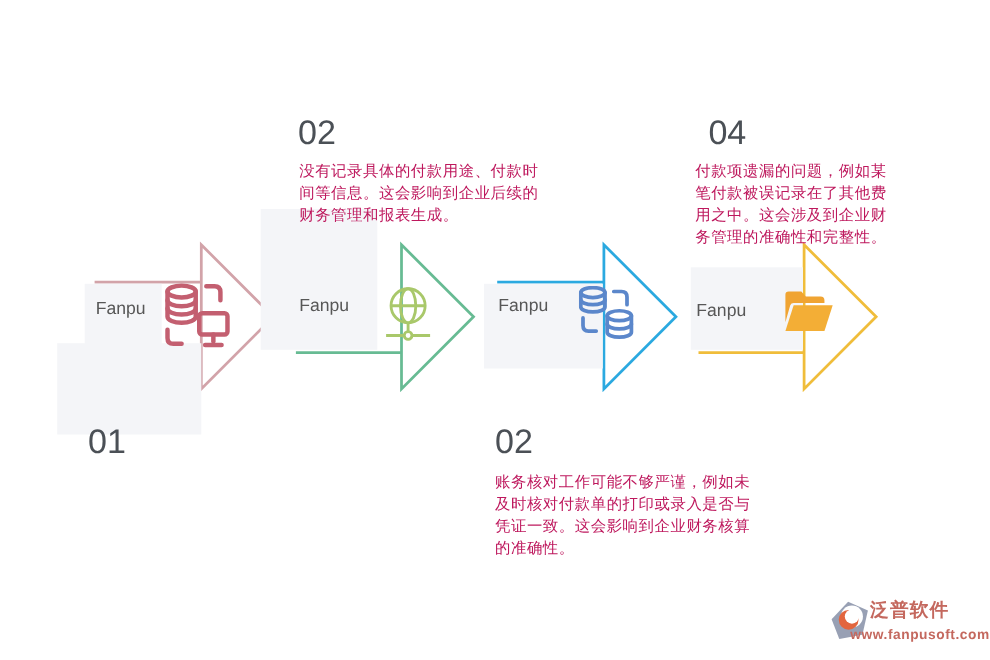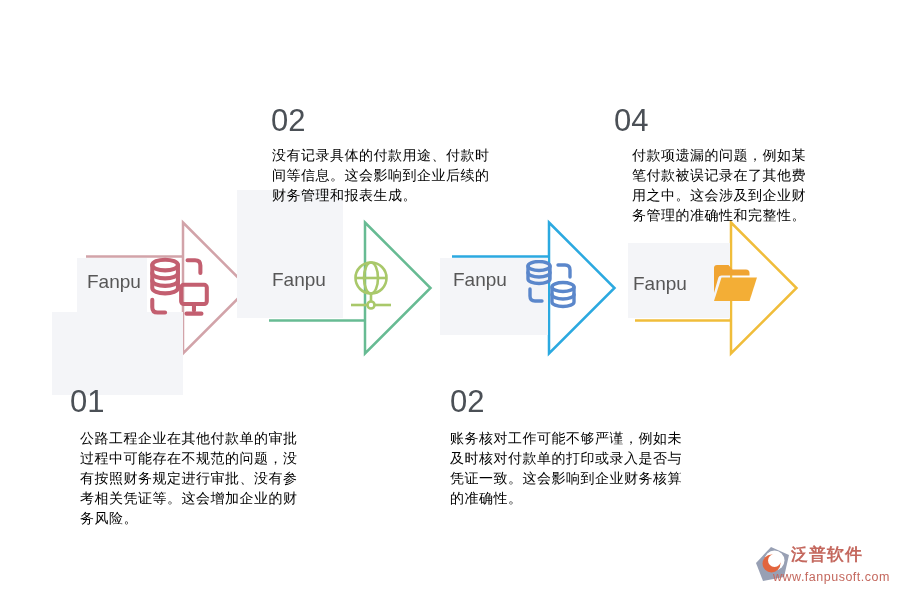--- a/index.html
+++ b/index.html
@@ -2,25 +2,25 @@
 <html><head>
 <meta charset="utf-8">
 <style>
   html,body{margin:0;padding:0;background:#fff;}
   .canvas{position:relative;width:900px;height:600px;background:#ffffff;overflow:hidden;
           font-family:"Liberation Sans","DejaVu Sans",sans-serif;}
   .layer{position:absolute;left:0;top:0;}
   .gbox{position:absolute;background:#f4f5f8;}
   .abs{position:absolute;}
   .num{font-size:31px;color:#4b5056;line-height:1;margin-top:20px;}
-  .brand{font-size:19px;color:#575757;line-height:1.1;}
-  .para{font-size:14px;color:#000000;line-height:20px;letter-spacing:0.5px;
+  .brand{font-size:16px;color:#575757;line-height:1.1;}
+  .para{font-size:14px;color:#be185d;line-height:20px;letter-spacing:0.5px;
         word-break:break-all;line-break:anywhere;}
   .logo-cn{font-size:17px;font-weight:bold;color:#c4685e;letter-spacing:1px;line-height:1.1;}
-  .logo-url{font-size:12.5px;font-weight:normal;color:#c4685e;letter-spacing:0.5px;line-height:1.1;}
+  .logo-url{font-size:12.5px;font-weight:bold;color:#c4685e;letter-spacing:0.5px;line-height:1.1;}
   svg{display:block;}
 </style>
 </head>
 <body>
 
 <div class="canvas">
 
   <svg class="layer" width="900" height="600" viewBox="0 0 900 600">
     <g fill="none" stroke="#d2a3a9" stroke-width="2.5">
       <path d="M183,222.5 L248.5,288 L183,353.5 Z"></path>
@@ -39,31 +39,30 @@
       <path d="M635,320.5 L731,320.5"></path>
     </g>
   </svg>
 
   <div class="gbox" style="left:77px;top:258px;width:70px;height:72px"></div>
   <div class="gbox" style="left:52px;top:312px;width:131px;height:83px"></div>
   <div class="gbox" style="left:237px;top:190px;width:106px;height:128px"></div>
   <div class="gbox" style="left:440px;top:258px;width:108px;height:77px"></div>
   <div class="gbox" style="left:628px;top:243px;width:102px;height:75px"></div>
 
-  <div class="abs num" style="left:70px;top:366px">01</div>
+  <div class="abs num" style="left:80px;top:366px">01</div>
   <div class="abs num" style="left:271px;top:85px">02</div>
   <div class="abs num" style="left:450px;top:366px">02</div>
-  <div class="abs num" style="left:614px;top:85px">04</div>
+  <div class="abs num" style="left:644px;top:85px">04</div>
 
   <div class="abs brand" style="left:87px;top:272px">Fanpu</div>
   <div class="abs brand" style="left:272px;top:270px">Fanpu</div>
   <div class="abs brand" style="left:453px;top:270px">Fanpu</div>
   <div class="abs brand" style="left:633px;top:274px">Fanpu</div>
 
-  <div class="abs para" style="left:80px;top:428px;width:220px">公路工程企业在其他付款单的审批过程中可能存在不规范的问题，没有按照财务规定进行审批、没有参考相关凭证等。这会增加企业的财务风险。</div>
   <div class="abs para" style="left:272px;top:145px;width:228px">没有记录具体的付款用途、付款时间等信息。这会影响到企业后续的财务管理和报表生成。</div>
   <div class="abs para" style="left:450px;top:428px;width:240px">账务核对工作可能不够严谨，例如未及时核对付款单的打印或录入是否与凭证一致。这会影响到企业财务核算的准确性。</div>
   <div class="abs para" style="left:632px;top:145px;width:182px">付款项遗漏的问题，例如某笔付款被误记录在了其他费用之中。这会涉及到企业财务管理的准确性和完整性。</div>
 
   <svg class="abs" style="left:148px;top:257px" width="62" height="62" viewBox="0 0 58 58">
     <g fill="none" stroke="#c35f70" stroke-width="3.8" stroke-linecap="round" stroke-linejoin="round">
       <ellipse cx="16" cy="7.5" rx="12" ry="5"></ellipse>
       <path d="M4,7.5 L4,29 a12,5 0 0 0 24,0 L28,7.5"></path>
       <path d="M4,15 a12,5 0 0 0 24,0"></path>
       <path d="M4,22 a12,5 0 0 0 24,0"></path>

